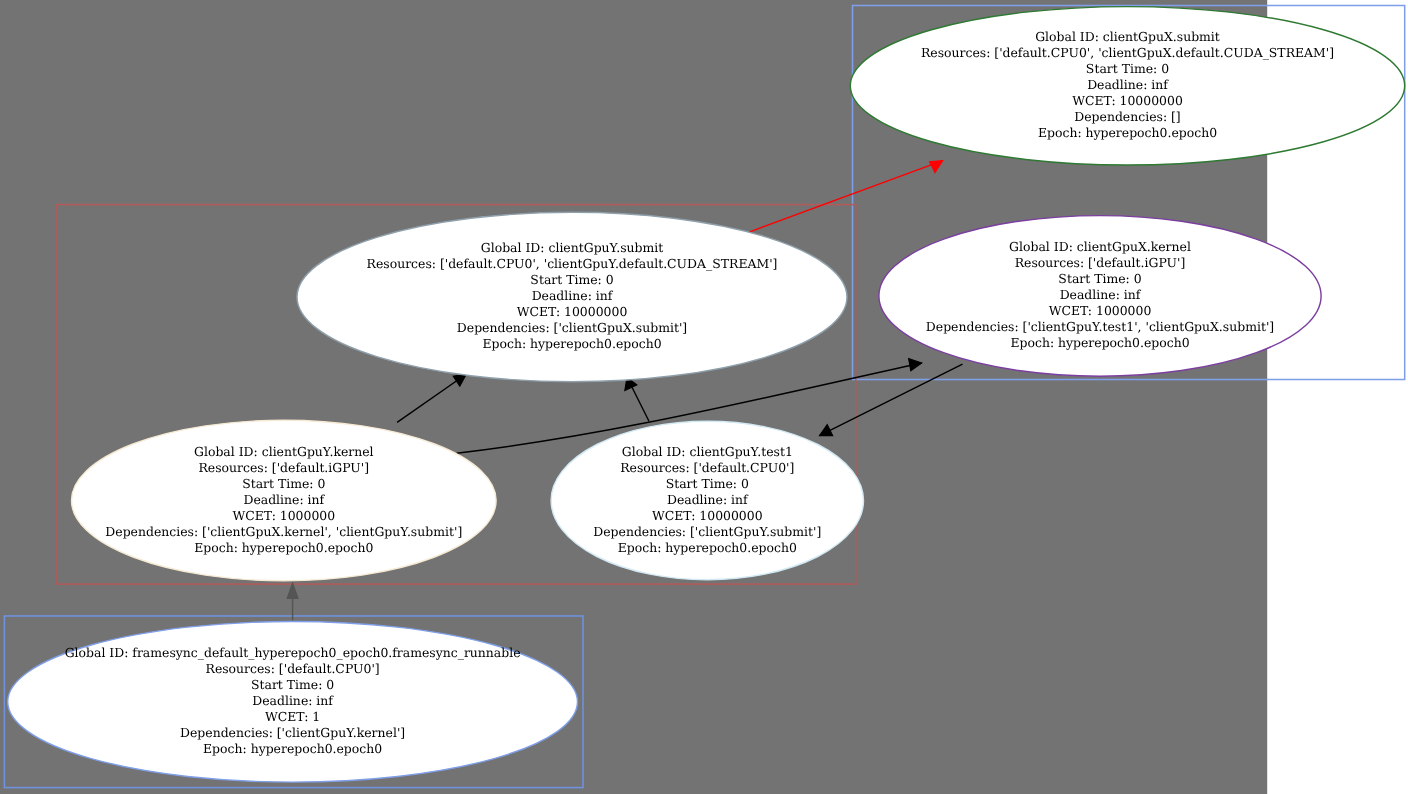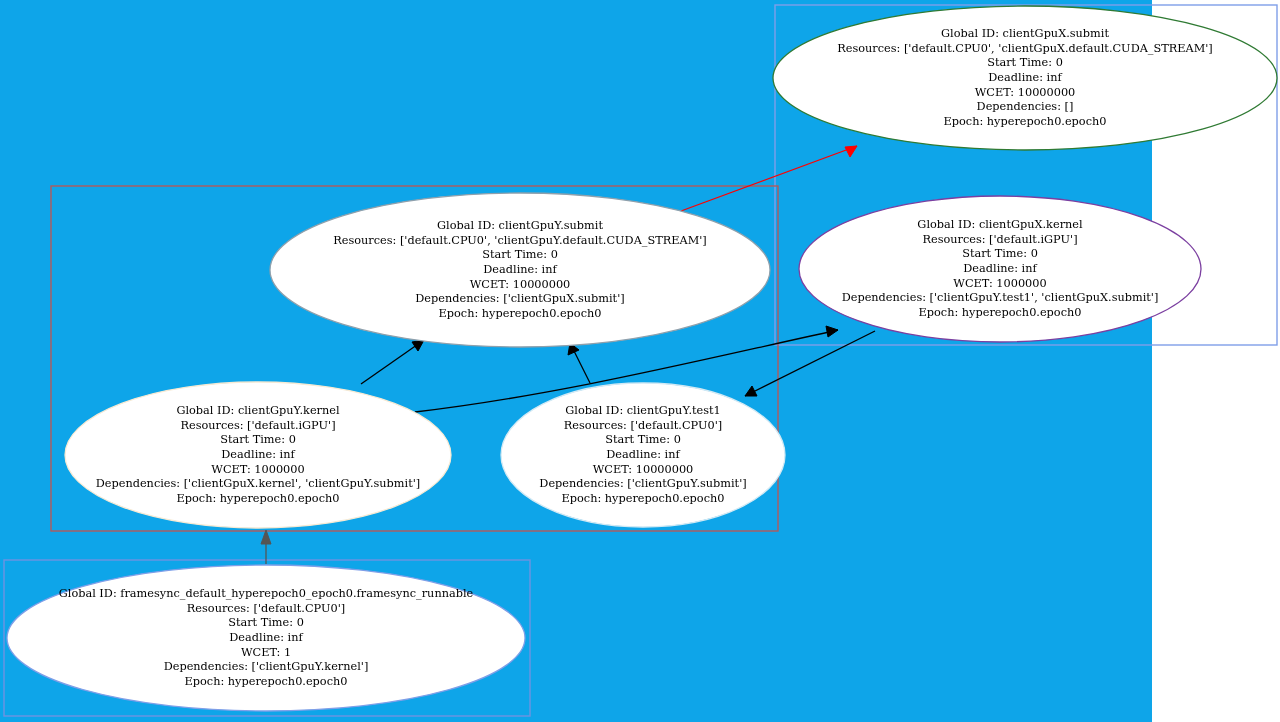--- a/index.html
+++ b/index.html
@@ -11,21 +11,21 @@
   body {
     width: 1280px;
     height: 722px;
     font-family: "DejaVu Serif", "Liberation Serif", serif;
     overflow: hidden;
   }
   #graph-root {
     position: relative;
     width: 1152px;
     height: 722px;
-    background: #0ea5e9;
+    background: #737373;
   }
   svg#graph-svg {
     position: absolute;
     left: 0;
     top: 0;
     width: 1280px;
     height: 722px;
   }
   .cluster-rect {
     fill: none;

